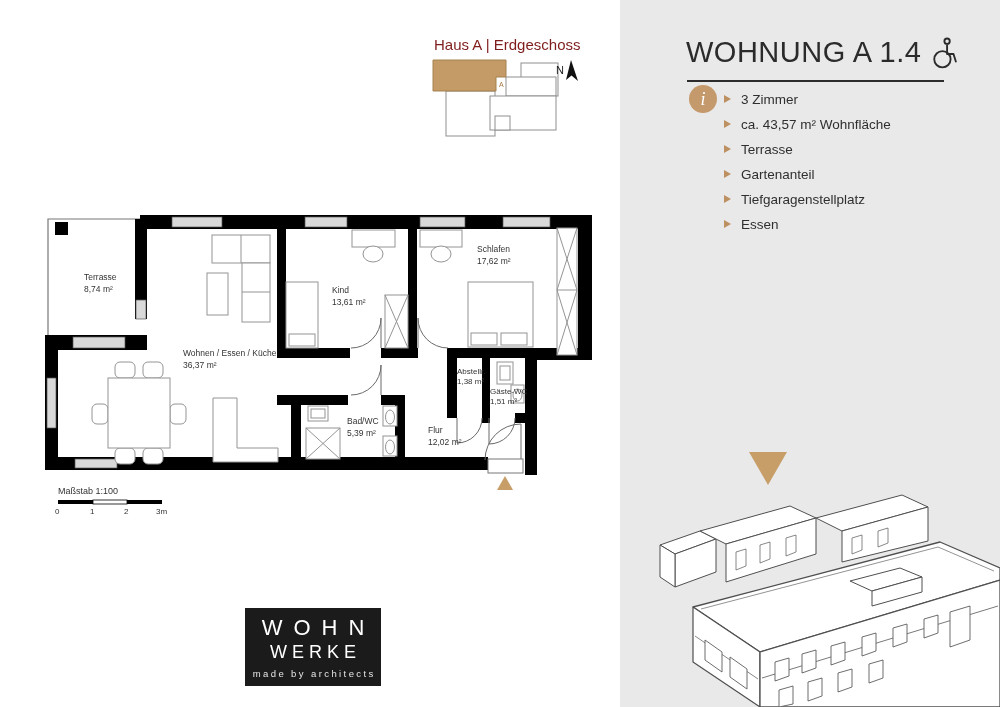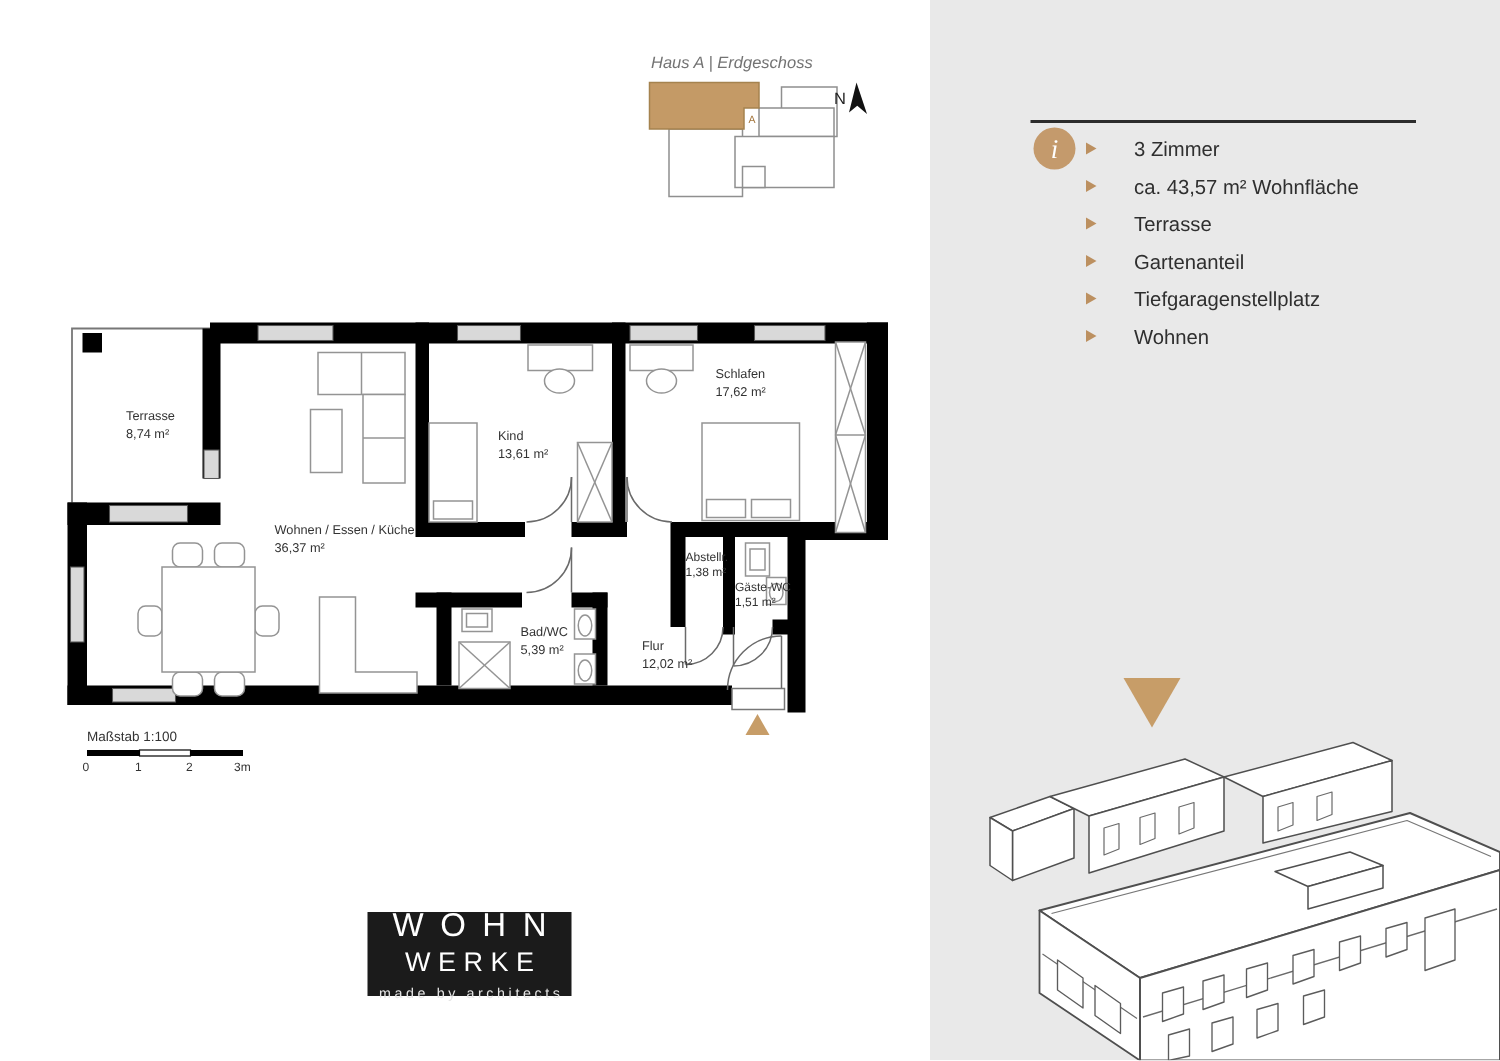--- a/index.html
+++ b/index.html
@@ -8,39 +8,39 @@
 
   
   .right-panel{position:absolute;left:620px;top:0;width:380px;height:707px;background:#e9e9e9;}
   .title-row{position:absolute;left:66px;top:36px;display:flex;align-items:flex-start;gap:8px;}
   .apt-title{font-size:29px;font-weight:400;letter-spacing:.5px;color:#2b2b2b;white-space:nowrap;margin:0;}
   .title-underline{position:absolute;left:67px;top:80px;width:257px;height:2px;background:#2c2c2c;}
   .info-circle{position:absolute;left:69px;top:85px;width:28px;height:28px;border-radius:50%;
                background:#c49a6c;color:#fff;display:flex;align-items:center;justify-content:center;
                font-family:"Liberation Serif","DejaVu Serif",serif;font-style:italic;font-size:18px;}
   .features{position:absolute;left:104px;top:92px;list-style:none;margin:0;padding:0;}
-  .features li{display:flex;align-items:flex-start;gap:25px;margin-bottom:9.5px;
+  .features li{display:flex;align-items:flex-start;gap:10px;margin-bottom:9.5px;
                font-size:13.5px;line-height:15.5px;color:#2f2f2f;}
   .tri{flex:0 0 auto;width:0;height:0;margin-top:3px;
        border-left:7px solid #bc9060;border-top:4.5px solid transparent;border-bottom:4.5px solid transparent;}
   .haus-heading{position:absolute;left:97px;top:400px;margin:0;font-size:33px;font-weight:400;color:#242424;}
   .haus-pointer{position:absolute;left:129px;top:452px;width:0;height:0;z-index:3;
                 border-left:19px solid transparent;border-right:19px solid transparent;border-top:33px solid #c79d68;}
   .buildings{position:absolute;left:0;top:470px;z-index:1;}
 
   
   .site-plan{position:absolute;left:428px;top:36px;}
-  .site-title{font-size:11px;color:#737373;margin:0 0 4px 6px;font-style:italic;}
+  .site-title{font-size:15px;color:#7f1d1d;margin:0 0 4px 6px;}
 
   
   .floor-plan{position:absolute;left:40px;top:205px;}
   .floor-plan text{font-family:"Liberation Sans","DejaVu Sans",sans-serif;fill:#333;}
 
   
-  .logo{position:absolute;left:245px;top:608px;width:136px;height:56px;background:#1b1b1b;
+  .logo{position:absolute;left:245px;top:608px;width:136px;height:78px;background:#1b1b1b;
         display:flex;flex-direction:column;align-items:center;justify-content:center;color:#fff;}
   .logo-l1{font-size:22px;letter-spacing:11px;margin-right:-11px;line-height:24px;font-weight:400;}
   .logo-l2{font-size:18px;letter-spacing:5px;margin-right:-5px;line-height:24px;font-weight:400;}
   .logo-tag{font-size:9.5px;letter-spacing:2.4px;margin-right:-2.4px;margin-top:4px;color:#e6e6e6;}
 </style>
 </head>
 <body>
 
 <div class="page">
 
@@ -85,20 +85,28 @@
           <polygon points="808,682 822,678 822,696 808,701"></polygon>
           <polygon points="838,673 852,669 852,687 838,692"></polygon>
           <polygon points="869,664 883,660 883,678 869,683"></polygon>
           <polygon points="705,640 722,652 722,672 705,660"></polygon>
           <polygon points="730,657 747,669 747,689 730,677"></polygon>
           <polygon points="950,612 970,606 970,640 950,647"></polygon>
         </g>
       </g>
     </svg>
 
+    <div class="title-row">
+      <h1 class="apt-title">WOHNUNG A 1.4</h1>
+      <svg width="28" height="36" viewBox="0 0 24 30" fill="none" stroke="#2b2b2b" stroke-width="1.6" stroke-linecap="round" stroke-linejoin="round">
+        <circle cx="15.5" cy="4" r="2.3"></circle>
+        <path d="M15.5 7.5 L15.5 15 L21 15 L23 21.5"></path>
+        <circle cx="11.5" cy="19.5" r="7"></circle>
+      </svg>
+    </div>
     <div class="title-underline"></div>
 
     <div class="info-circle">
       <span>i</span>
     </div>
 
     <ul class="features">
       <li>
           <span class="tri"></span>
           <span>3 Zimmer</span>
@@ -114,21 +122,21 @@
       <li>
           <span class="tri"></span>
           <span>Gartenanteil</span>
         </li>
       <li>
           <span class="tri"></span>
           <span>Tiefgaragenstellplatz</span>
         </li>
       <li>
           <span class="tri"></span>
-          <span>Wohnen</span>
+          <span>Essen</span>
         </li>
     </ul>
 
     <div class="haus-pointer"></div>
   </div>
 
   <div class="site-plan">
     <p class="site-title">Haus A | Erdgeschoss</p>
     <svg width="158" height="88" viewBox="430 58 158 88">
       <g fill="#ffffff" stroke="#8f8f8f" stroke-width="1">

